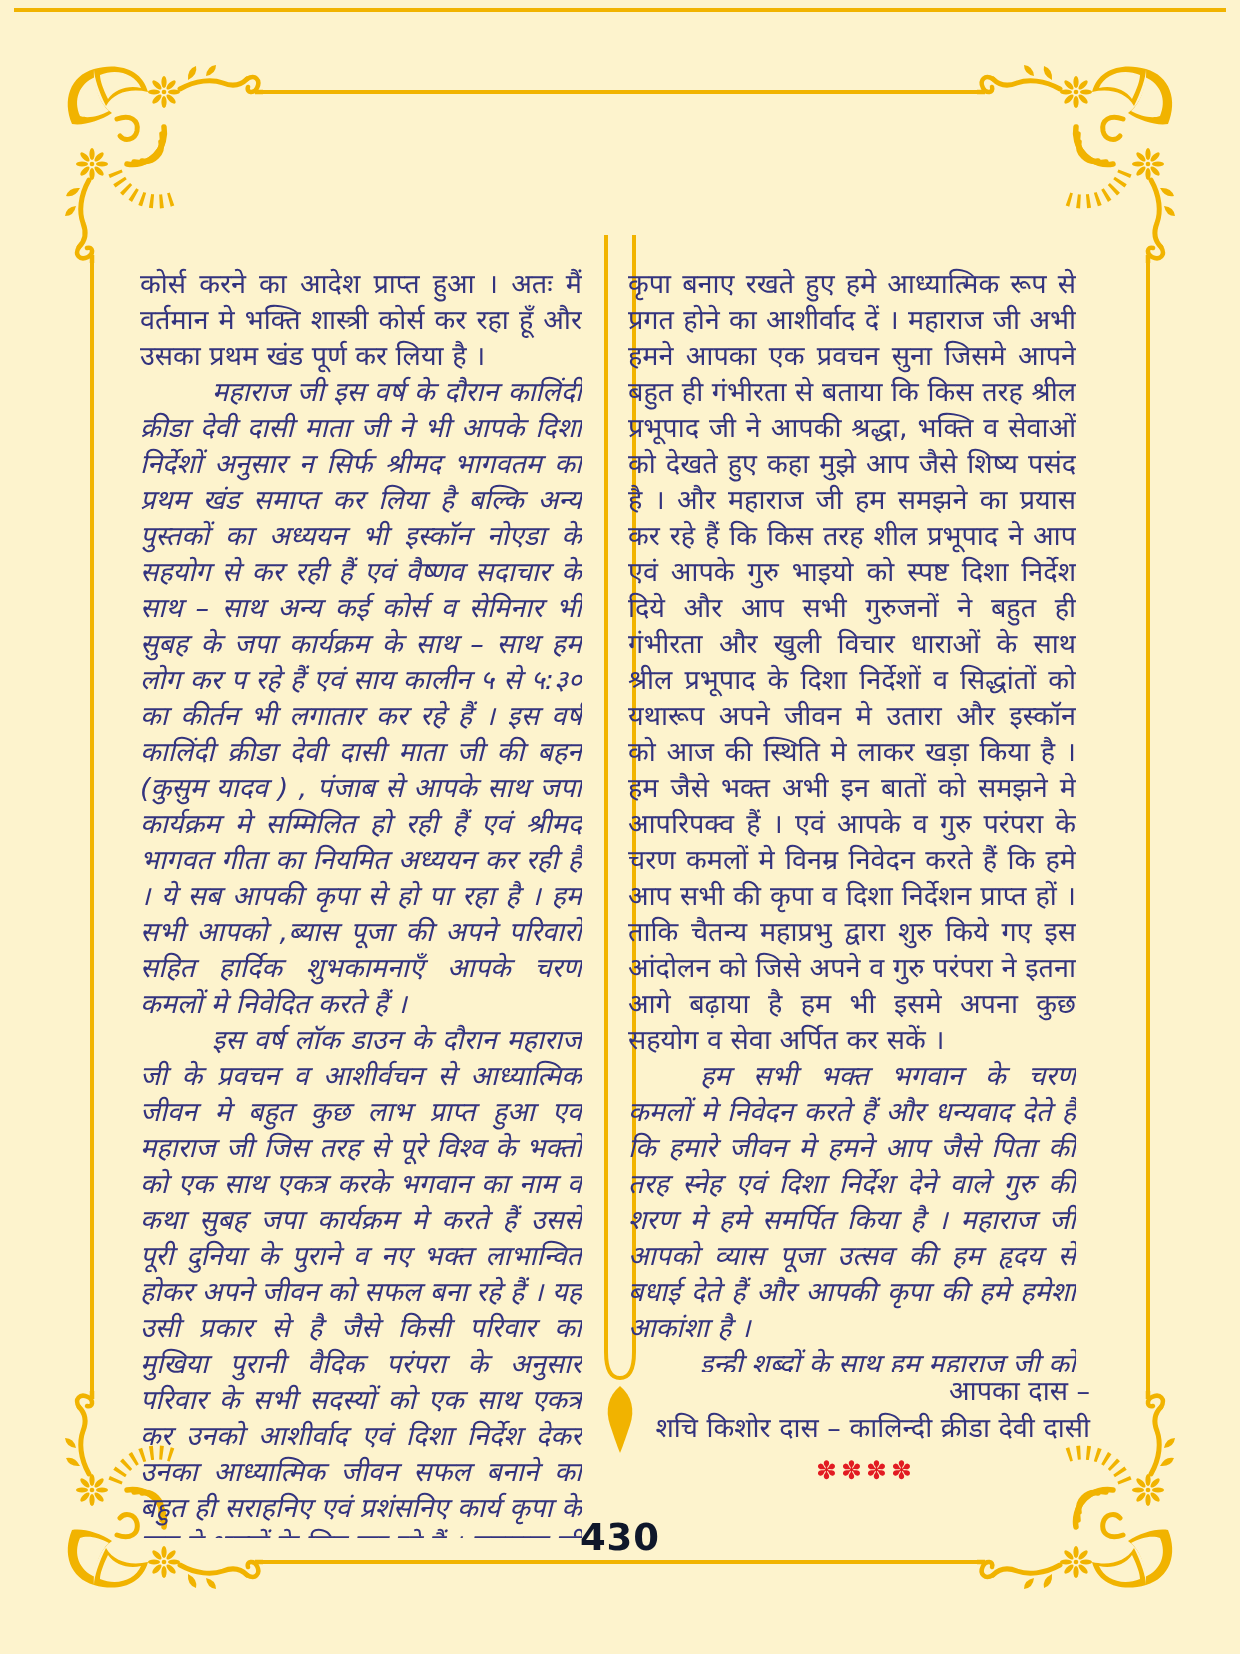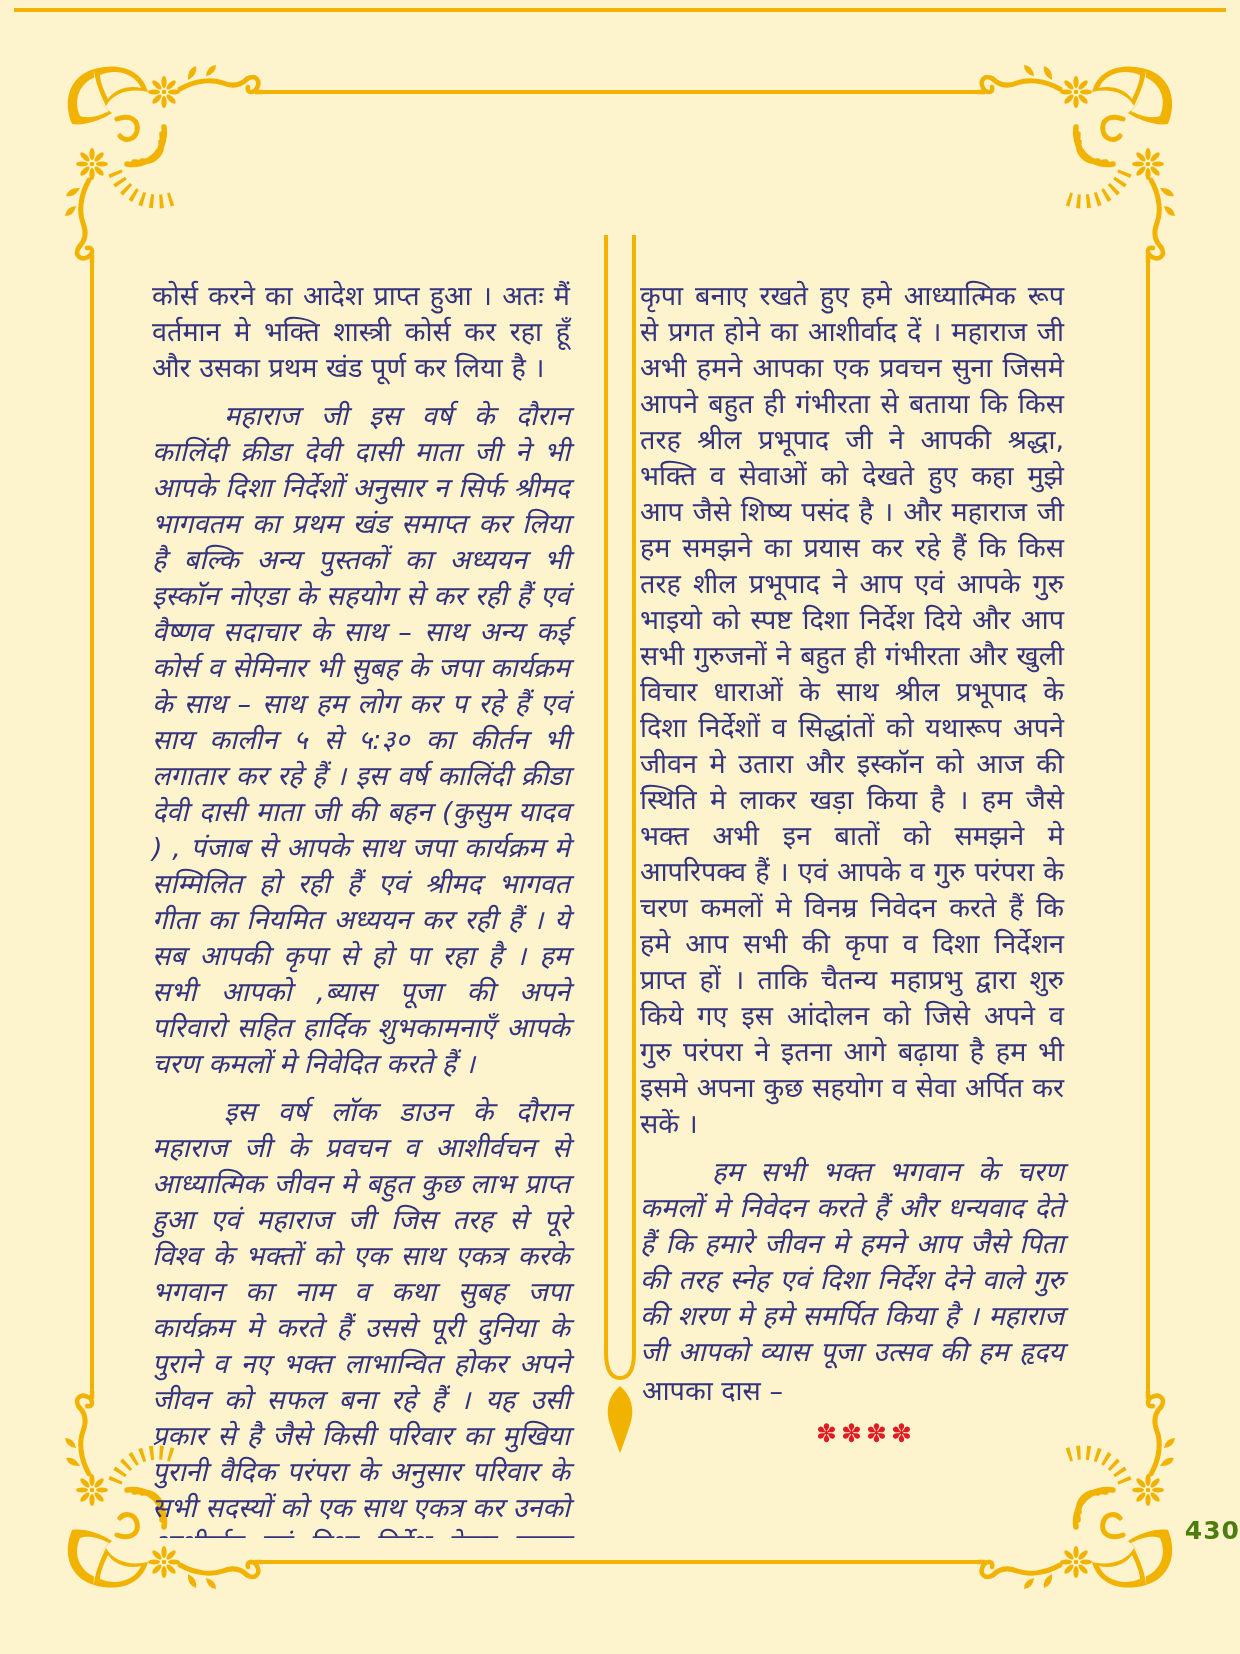--- a/index.html
+++ b/index.html
@@ -15,45 +15,45 @@
   .col{
     position:absolute;
     color:#33337E;
     font-size:27px;
     line-height:36px;
     text-align:justify;
     overflow:hidden;
   }
   .col-left{left:140px;top:266px;width:442px;height:1272px;}
   .col-right{left:628px;top:266px;width:448px;height:1106px;}
-  .para{margin:12px;}
+  .para{margin:0;}
   .para.indent{text-indent:72px;font-style:italic;}
   .signature{
     position:absolute;
     left:642px;top:1372px;width:448px;
     color:#33337E;
     font-size:27px;line-height:37px;
     text-align:left;
   }
-  .signature .sig-line{display:block;}
+  .signature .sig-line{display:block;text-align:right;}
   .stars{
     display:block;
     text-align:center;
     color:#E21B22;
     font-size:25px;
     letter-spacing:4px;
     margin-top:6px;
     font-weight:bold;
   }
   .page-number{
     position:absolute;
     left:0;right:0;top:1516px;
-    text-align:right;
-    color:#4d7c0f;
-    font-size:25px;
+    text-align:center;
+    color:#0f172a;
+    font-size:37px;
     font-weight:bold;
     letter-spacing:1px;
   }
 </style>
 </head>
 <body>
 
 <div class="page">
 
   <svg class="deco" viewBox="0 0 1240 1654">
@@ -131,18 +131,19 @@
   </div>
 
   <div class="col col-right">
     <p class="para">कृपा बनाए रखते हुए हमे आध्यात्मिक रूप से प्रगत होने का आशीर्वाद दें । महाराज जी अभी हमने आपका एक प्रवचन सुना जिसमे आपने बहुत ही गंभीरता से बताया कि किस तरह श्रील प्रभूपाद जी ने आपकी श्रद्धा, भक्ति व सेवाओं को देखते हुए कहा मुझे आप जैसे शिष्य पसंद है । और महाराज जी हम समझने का प्रयास कर रहे हैं कि किस तरह शील प्रभूपाद ने आप  एवं आपके गुरु भाइयो को स्पष्ट दिशा निर्देश दिये और आप सभी गुरुजनों ने बहुत ही गंभीरता और खुली विचार धाराओं के साथ श्रील प्रभूपाद के दिशा निर्देशों व सिद्धांतों को यथारूप अपने जीवन मे उतारा और इस्कॉन को आज की स्थिति मे लाकर खड़ा किया है । हम जैसे भक्त अभी इन बातों को समझने मे आपरिपक्व हैं । एवं आपके व गुरु परंपरा के चरण कमलों मे विनम्र निवेदन करते हैं कि हमे आप सभी की कृपा व दिशा निर्देशन प्राप्त हों । ताकि चैतन्य महाप्रभु द्वारा शुरु किये गए इस आंदोलन को जिसे अपने व गुरु परंपरा ने इतना आगे बढ़ाया है हम भी इसमे अपना कुछ सहयोग व सेवा अर्पित कर सकें ।</p>
     <p class="para indent">हम सभी भक्त भगवान के चरण कमलों मे निवेदन करते हैं और धन्यवाद देते हैं कि हमारे जीवन मे हमने आप जैसे पिता की तरह स्नेह एवं दिशा निर्देश देने वाले गुरु की शरण मे हमे समर्पित किया है । महाराज जी आपको व्यास पूजा उत्सव की हम हृदय से बधाई देते हैं और आपकी कृपा की हमे हमेशा आकांशा है ।</p>
     <p class="para indent">इन्ही शब्दों के साथ हम महाराज जी को उनकी ७१ वीं ब्यास पूजा कि विशेष बधाई देते हुए निवेदन करते हैं कि महाराज जी हमें अपने चरण कमलों मे ऐसे ही कृपा प्रदान करते रहें ।</p>
   </div>
 
   <div class="signature">
     <span class="sig-line">आपका दास –</span>
+    <span class="sig-line">शचि किशोर दास – कालिन्दी क्रीडा देवी दासी</span>
     <span class="stars">✽✽✽✽</span>
   </div>
 
   <div class="page-number">430</div>
 
 </div>
 
 </body></html>

